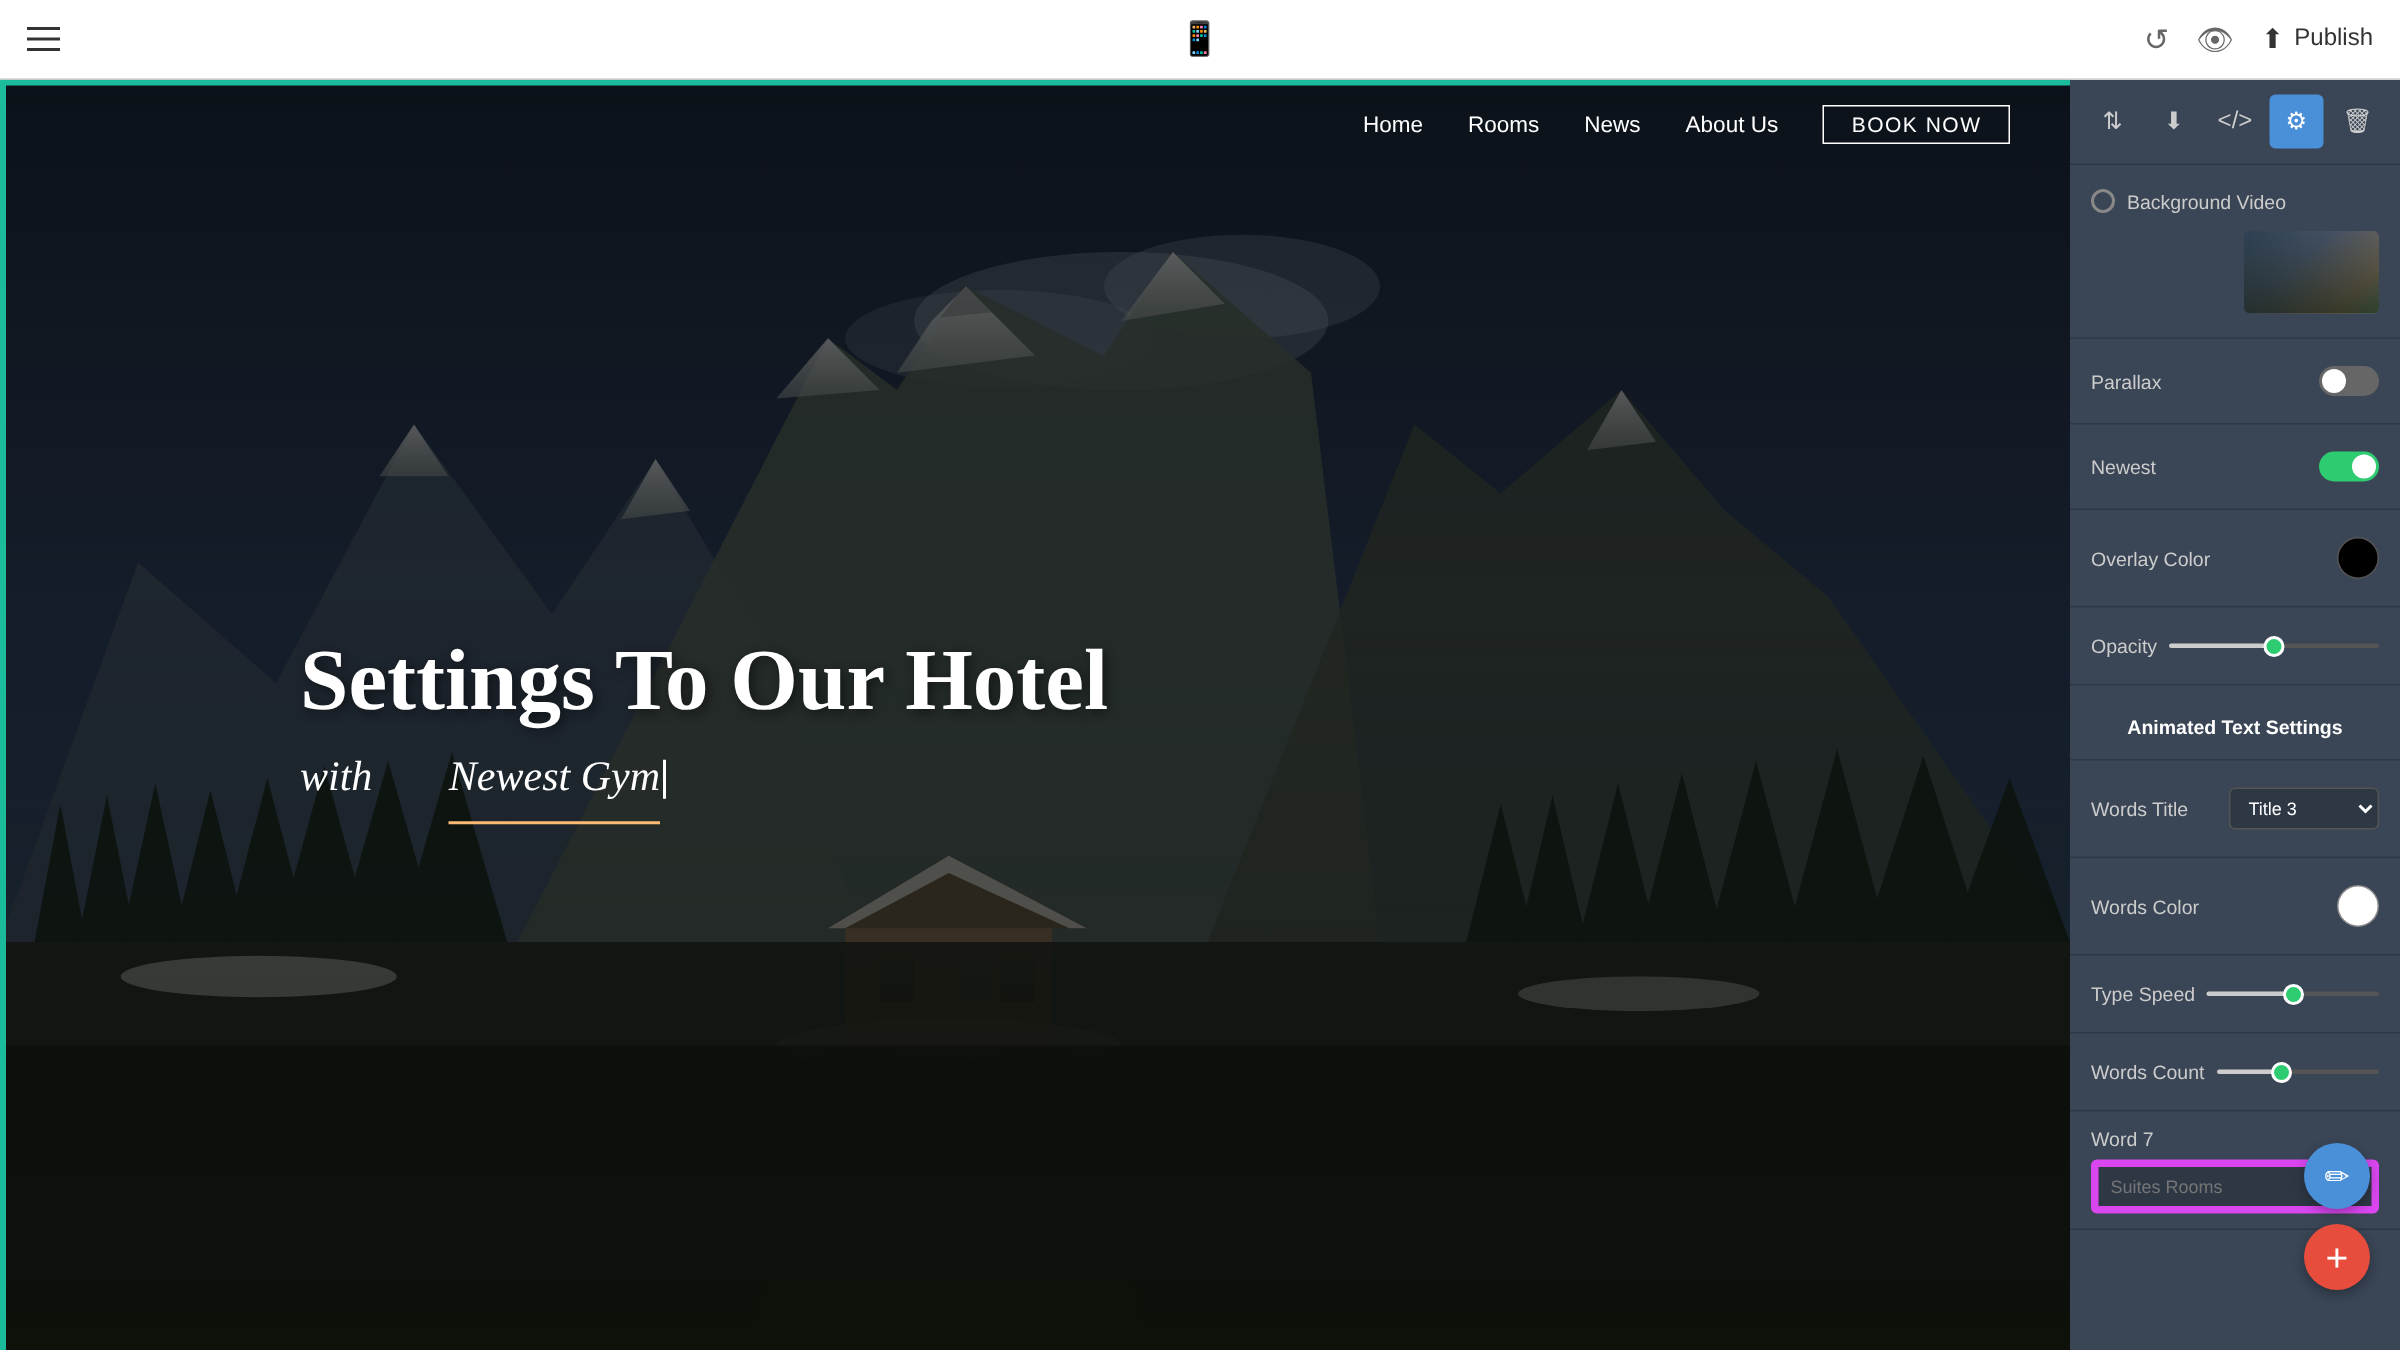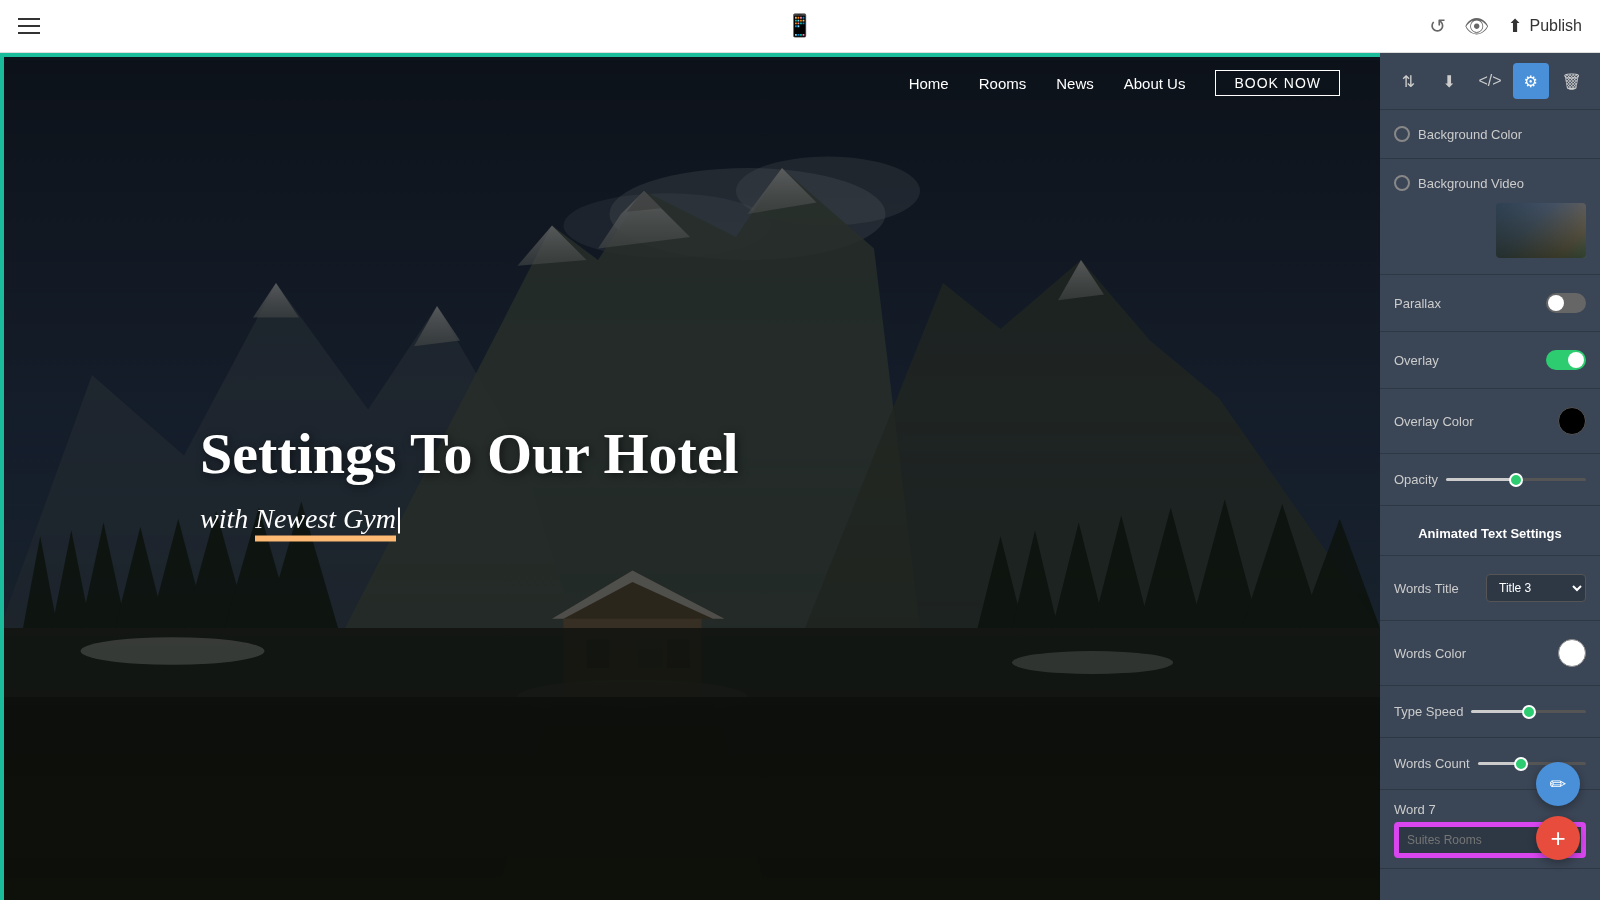--- a/index.html
+++ b/index.html
@@ -88,22 +88,23 @@
       font-family: Georgia, serif;
       margin-bottom: 16px;
       text-shadow: 2px 2px 8px rgba(0,0,0,0.5);
     }
     .hero-subtitle {
       font-size: 28px; color: #fff;
       font-family: Georgia, serif;
       font-style: italic;
     }
     .hero-subtitle span.animated-word {
-      border-bottom: 6px solid #fdba74;
-      padding-bottom: 2px;
+      border-bottom: 2px solid #fdba74;
+      padding-bottom: 14px;
+      margin-left: 44px;
     }
     .cursor { display: inline-block; width: 2px; height: 26px; background: #fff; vertical-align: middle; margin-left: 2px; }
 
     
     #right-panel {
       width: 220px;
       background: #3a4555;
       color: #fff;
       overflow-y: auto;
       overflow-x: hidden;
@@ -401,47 +402,41 @@
   <div id="right-panel">
 
     <div class="panel-toolbar">
       <button class="panel-tool-btn" title="Move">⇅</button>
       <button class="panel-tool-btn" title="Download">⬇</button>
       <button class="panel-tool-btn" title="Code">&lt;/&gt;</button>
       <button class="panel-tool-btn active" title="Settings">⚙</button>
       <button class="panel-tool-btn" title="Delete">🗑</button>
     </div>
 
-    <div class="panel-section">
-      <div class="radio-row">
-        <div class="radio-circle"></div>
-        <span class="panel-label">Background Color</span>
-      </div>
-    </div>
 
     <div class="panel-section">
       <div class="radio-row">
         <div class="radio-circle"></div>
         <span class="panel-label">Background Video</span>
       </div>
       <div class="thumbnail-container">
         <div class="thumbnail"></div>
       </div>
     </div>
 
     <div class="panel-section">
       <div class="panel-row">
         <span class="panel-label">Parallax</span>
         <div class="toggle-switch off"></div>
       </div>
     </div>
 
     <div class="panel-section">
       <div class="panel-row">
-        <span class="panel-label">Overlay</span>
+        <span class="panel-label">Newest</span>
         <div class="toggle-switch on"></div>
       </div>
     </div>
 
     <div class="panel-section">
       <div class="panel-row">
         <span class="panel-label">Overlay Color</span>
         <div class="color-swatch" style="background: #000000;"></div>
       </div>
     </div>

